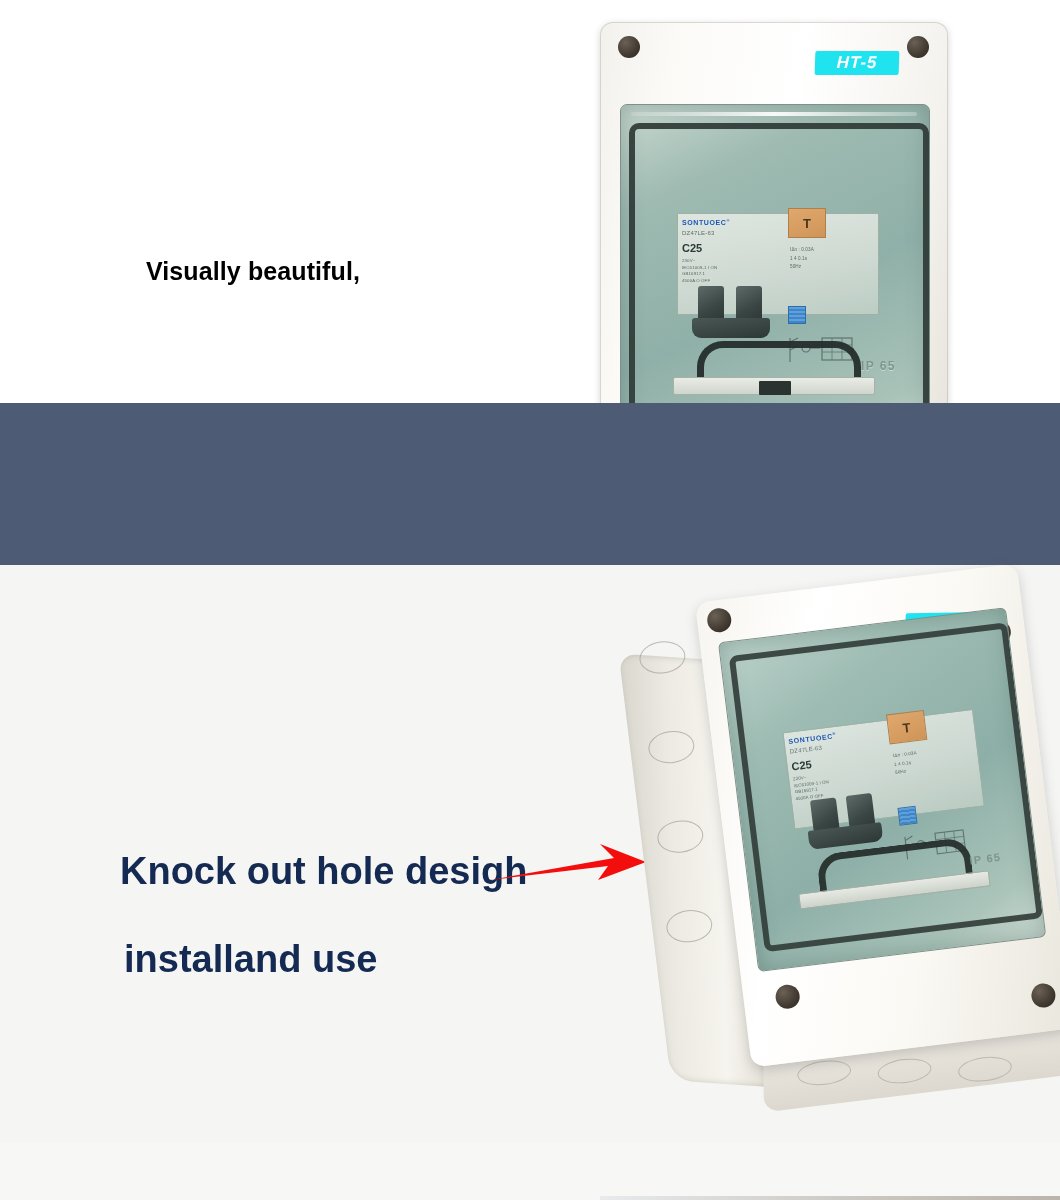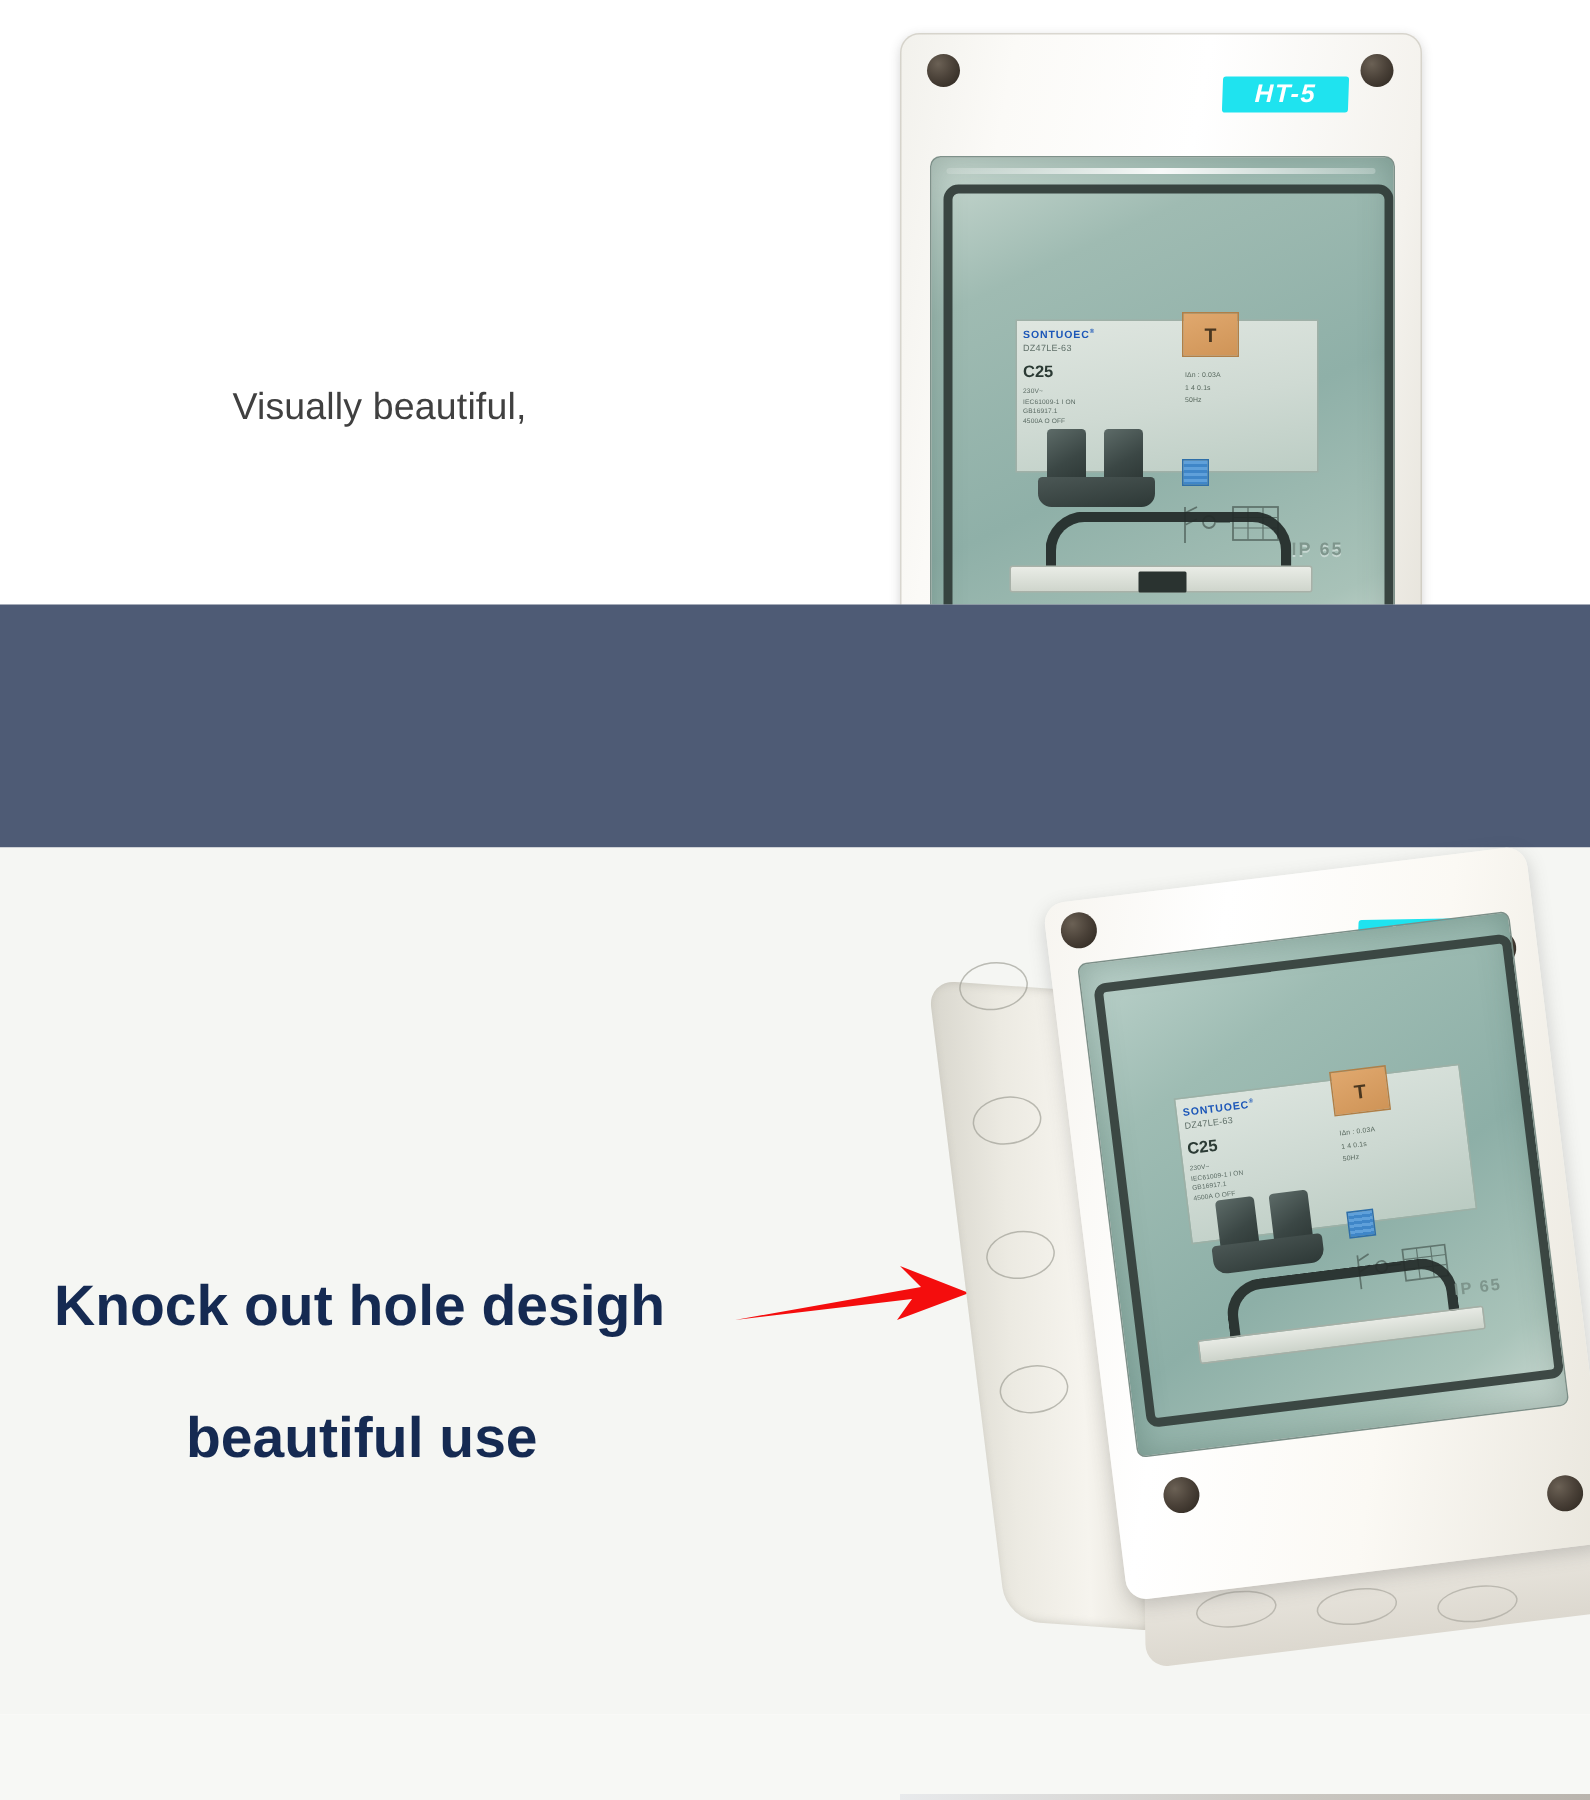--- a/index.html
+++ b/index.html
@@ -16,34 +16,34 @@
   #panel-top{top:0;height:403px;background:#ffffff;}
   #divider-band{top:403px;height:162px;background:#4e5b75;}
   #panel-bottom{top:565px;height:578px;background:#f5f6f3;}
   #panel-footer{top:1143px;height:57px;background:#f7f8f5;}
   #footer-edge{position:absolute;left:600px;top:1196px;width:460px;height:4px;
     background:linear-gradient(90deg,#e8eaec 0%,#c9c6c0 60%,#b9b4ad 100%);}
 
   
   .caption-top{
     position:absolute;left:0;top:252px;width:520px;
-    color:#404040;font-size:25px;font-weight:normal;line-height:1.52;
+    color:#000000;font-size:25px;font-weight:bold;line-height:1.52;
     text-align:center;letter-spacing:.1px;
   }
   .caption-top div{white-space:nowrap;}
   .cap-t1{padding-right:14px;}
   .cap-t2{padding-right:20px;}
   .cap-t3{padding-right:10px;}
 
   .caption-bottom{
     position:absolute;left:0;top:852px;width:540px;
     color:#152a52;font-size:38px;font-weight:bold;line-height:1.0;
   }
   .caption-bottom div{white-space:nowrap;}
-  .cap-b1{padding-left:36px;}
+  .cap-b1{padding-left:120px;}
   .cap-b2{padding-left:86px;margin-top:50px;}
   .cap-b3{padding-left:124px;margin-top:50px;}
 
   
   #arrow{position:absolute;left:490px;top:836px;width:160px;height:54px;}
 
   
   .badge{
     background:#1fe3ef;color:#ffffff;font-weight:bold;font-style:italic;
     display:flex;align-items:center;justify-content:center;
@@ -289,21 +289,21 @@
     </div>
   </div>
 </div>
 
 <div class="panel" id="divider-band"></div>
 
 <div class="panel" id="panel-bottom"></div>
 
 <div class="caption-bottom">
   <div class="cap-b1">Knock out hole desigh</div>
-  <div class="cap-b3">beautiful use</div>
+  <div class="cap-b3">installand use</div>
 </div>
 
 <svg id="arrow" viewBox="0 0 160 54">
   <path d="M0 44 L124 22 L110 8 L156 26 L108 44 L118 30 Z" fill="#f40d0d"></path>
 </svg>
 
 <div id="product-angled">
   <div id="pa-side"></div>
   <div class="ko-hole" id="ko1"></div>
   <div class="ko-hole" id="ko2"></div>

